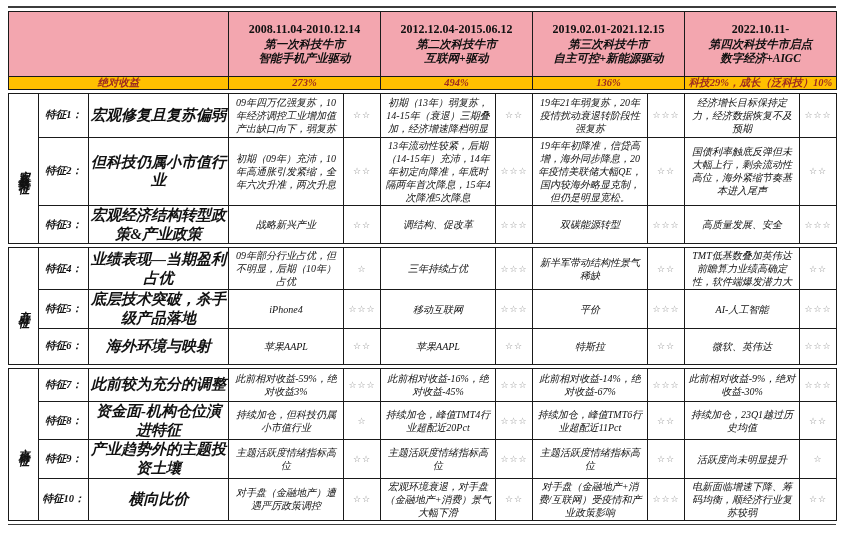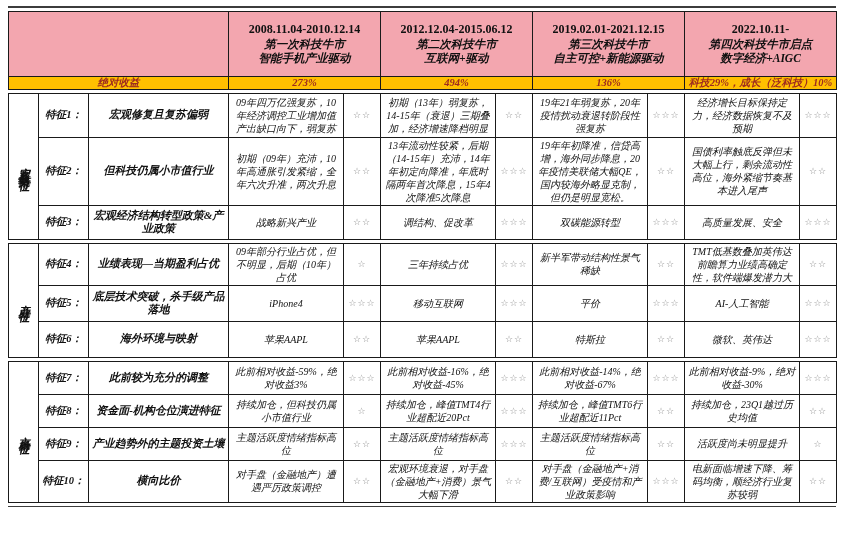--- a/index.html
+++ b/index.html
@@ -34,21 +34,21 @@
     font-size: 10.5px; text-align: center; height: 13px; padding: 0 2px; line-height: 1.1;
   }
 
   
   td.glabel {
     writing-mode: vertical-rl; text-orientation: upright;
     font-weight: bold; font-size: 11px; text-align: center; vertical-align: middle;
     letter-spacing: 2px; padding: 2px 0; font-style: italic;
   }
   td.flabel { font-weight: bold; font-size: 10.5px; text-align: center; vertical-align: middle; font-style: italic; padding: 0 1px; margin-top: 48px; }
-  td.fname  { font-weight: bold; font-size: 11px; text-align: center; vertical-align: middle; font-style: italic; padding: 0 2px; line-height: 1.25; }
+  td.fname  { font-weight: bold; font-size: 15px; text-align: center; vertical-align: middle; font-style: italic; padding: 0 2px; line-height: 1.25; }
   td.val    { font-size: 10px; text-align: center; vertical-align: middle; padding: 1px 3px; line-height: 1.3; font-style: italic; }
   td.stars  { color: #8f8f8f; font-size: 9px; text-align: center; vertical-align: middle; letter-spacing: 1px; white-space: nowrap; padding: 0; }
 
   .footer-rule { border-top: 1.5px solid #3c3c3c; margin-top: 3px; }
 </style>
 </head>
 <body>
 
 <div class="page">
 

